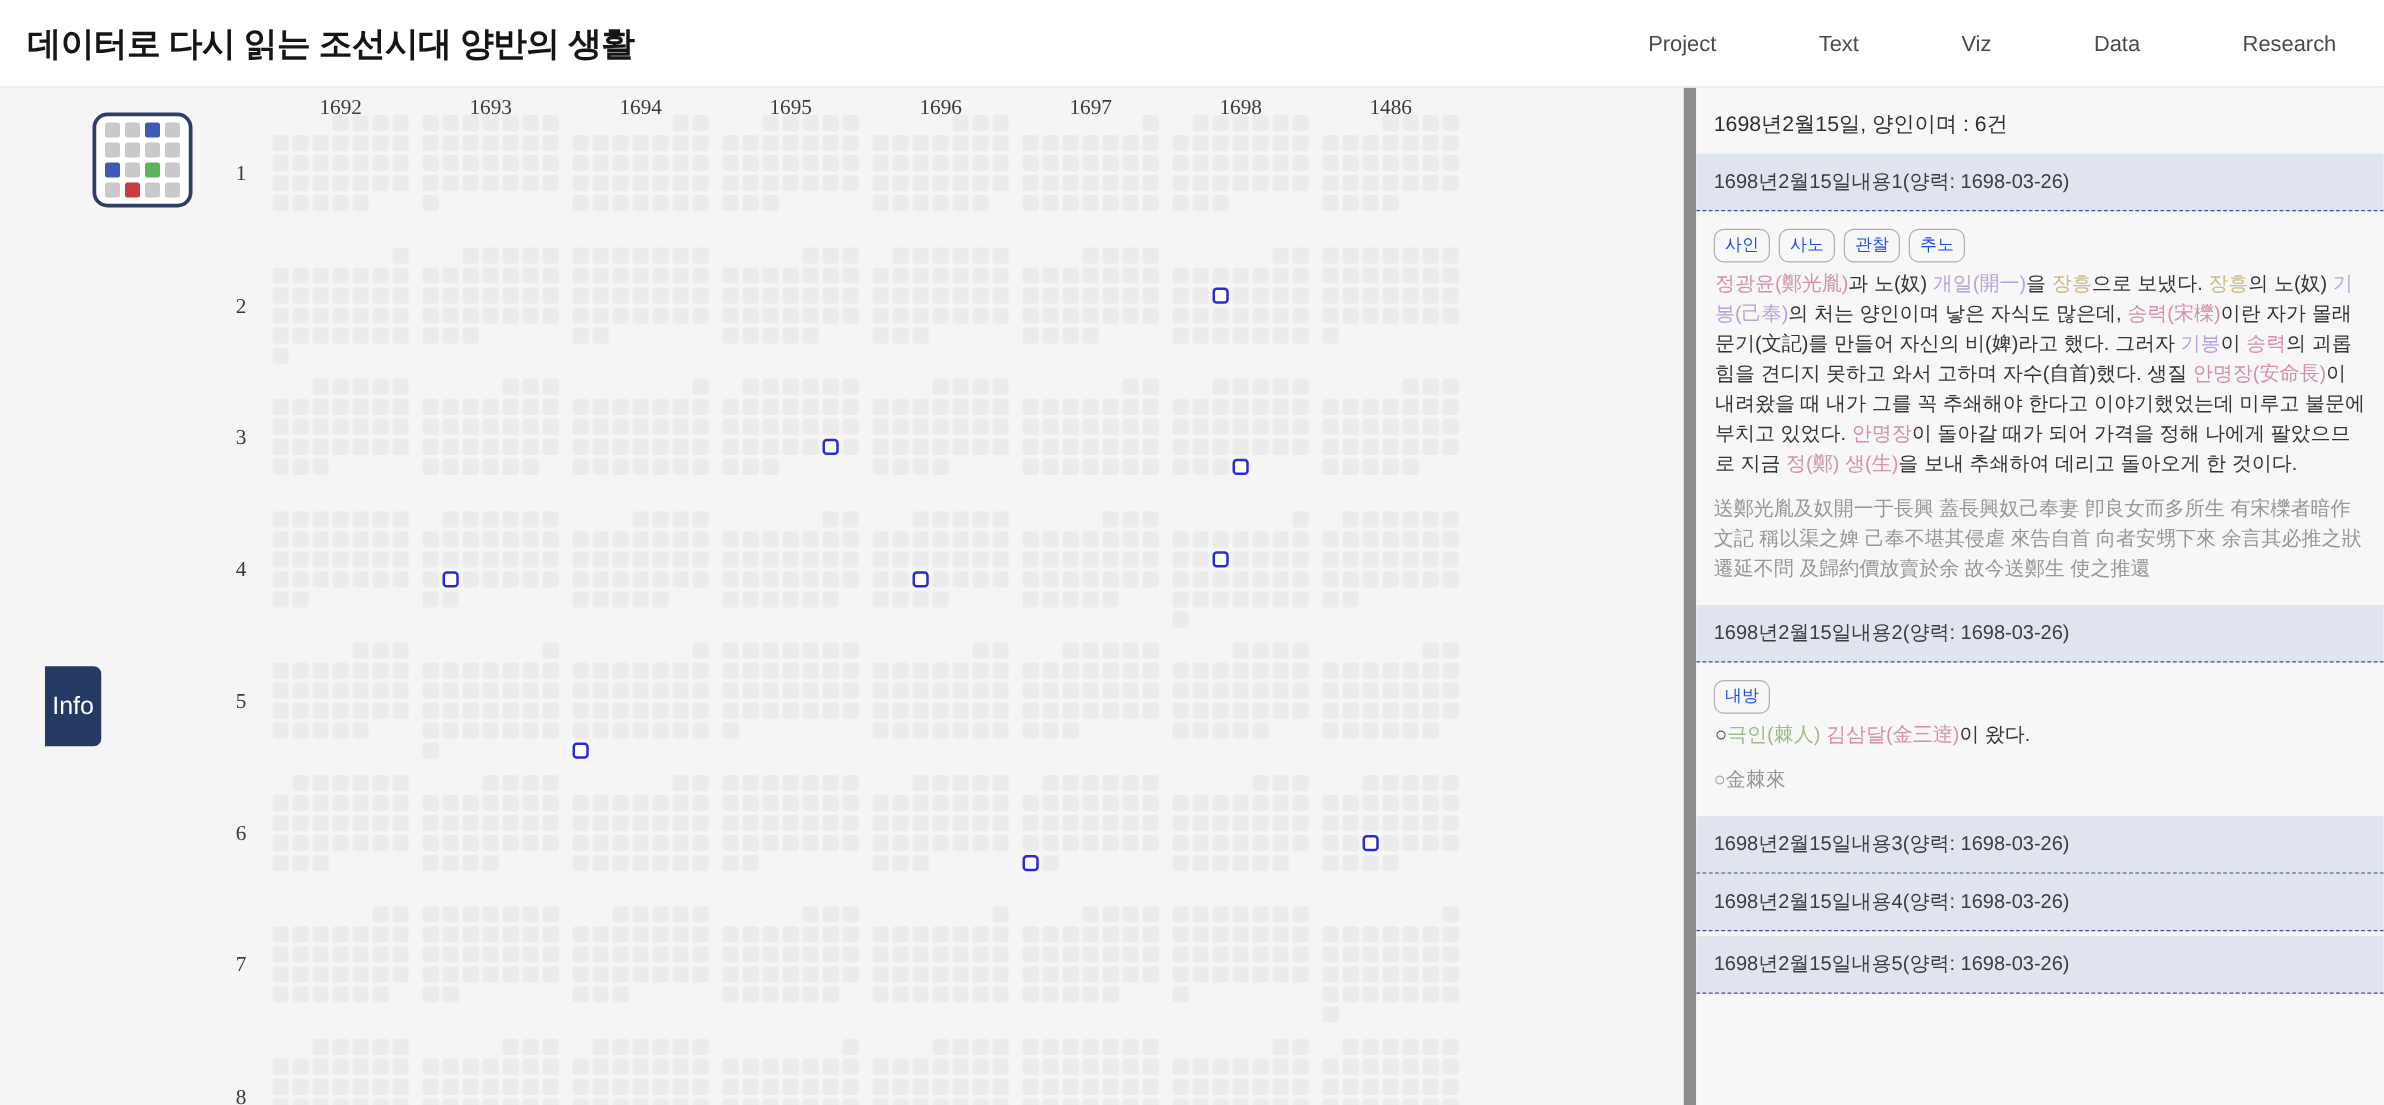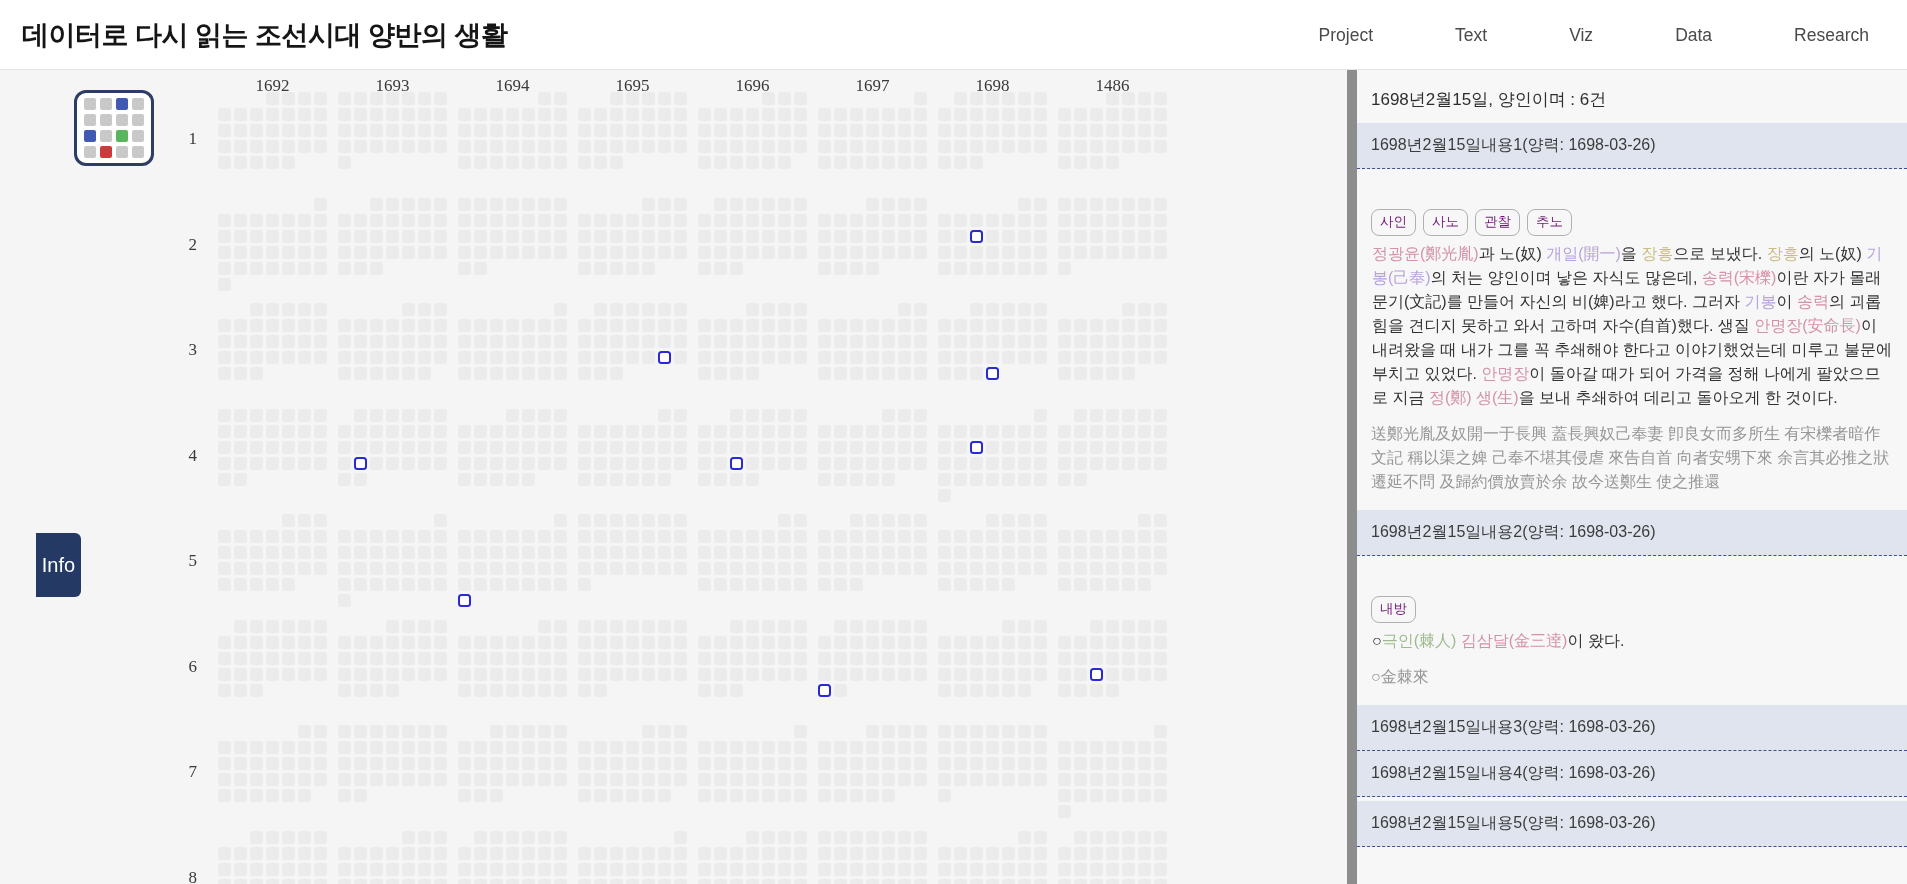--- a/index.html
+++ b/index.html
@@ -51,22 +51,22 @@
   .panel-scrollbar { position:absolute; left:1347px; top:70px; width:10px;
     height:814px; background:#8d8d8d; cursor:pointer; }
   .panel { position:absolute; left:1357px; top:70px; width:550px; height:814px;
     background:#f7f7f8; overflow:hidden; }
   .panel-summary { font-size:17px; color:#2e2e2e; padding:18px 14px 12px 14px; }
   .sec-header { background:#dfe4ee; color:#3c3c3c; font-size:16px;
     padding:12px 14px; border-bottom:1px dashed #42518a; cursor:pointer; }
   .sec-body { padding:6px 0 2px 0; }
   .tags { margin:8px 14px 2px 14px; }
   .tag { display:inline-block; border:1px solid #b0b0b0; border-radius:8px;
-    padding:3px 8px 4px 8px; font-size:13.5px; color:#701a75; margin-right:7px;
-    min-width:20px; text-align:center; background:transparent;margin-top:26px; }
+    padding:3px 8px 4px 8px; font-size:13.5px; color:#1d4ed8; margin-right:7px;
+    min-width:20px; text-align:center; background:transparent; }
   .para { margin:6px 14px 4px 15px; font-size:16px; line-height:24px; color:#333; }
   .hanja { margin:12px 14px 14px 14px; font-size:16px; line-height:24px; color:#979797; }
   .c-body { color:#333333; } .c-person { color:#d492a9; } .c-slave { color:#b7a3da; }
   .c-place { color:#cbbc86; } .c-green { color:#9dbb8b; }
   .sec-gap { height:4px; }
 </style>
 </head>
 <body>
 
 <div class="topbar">

